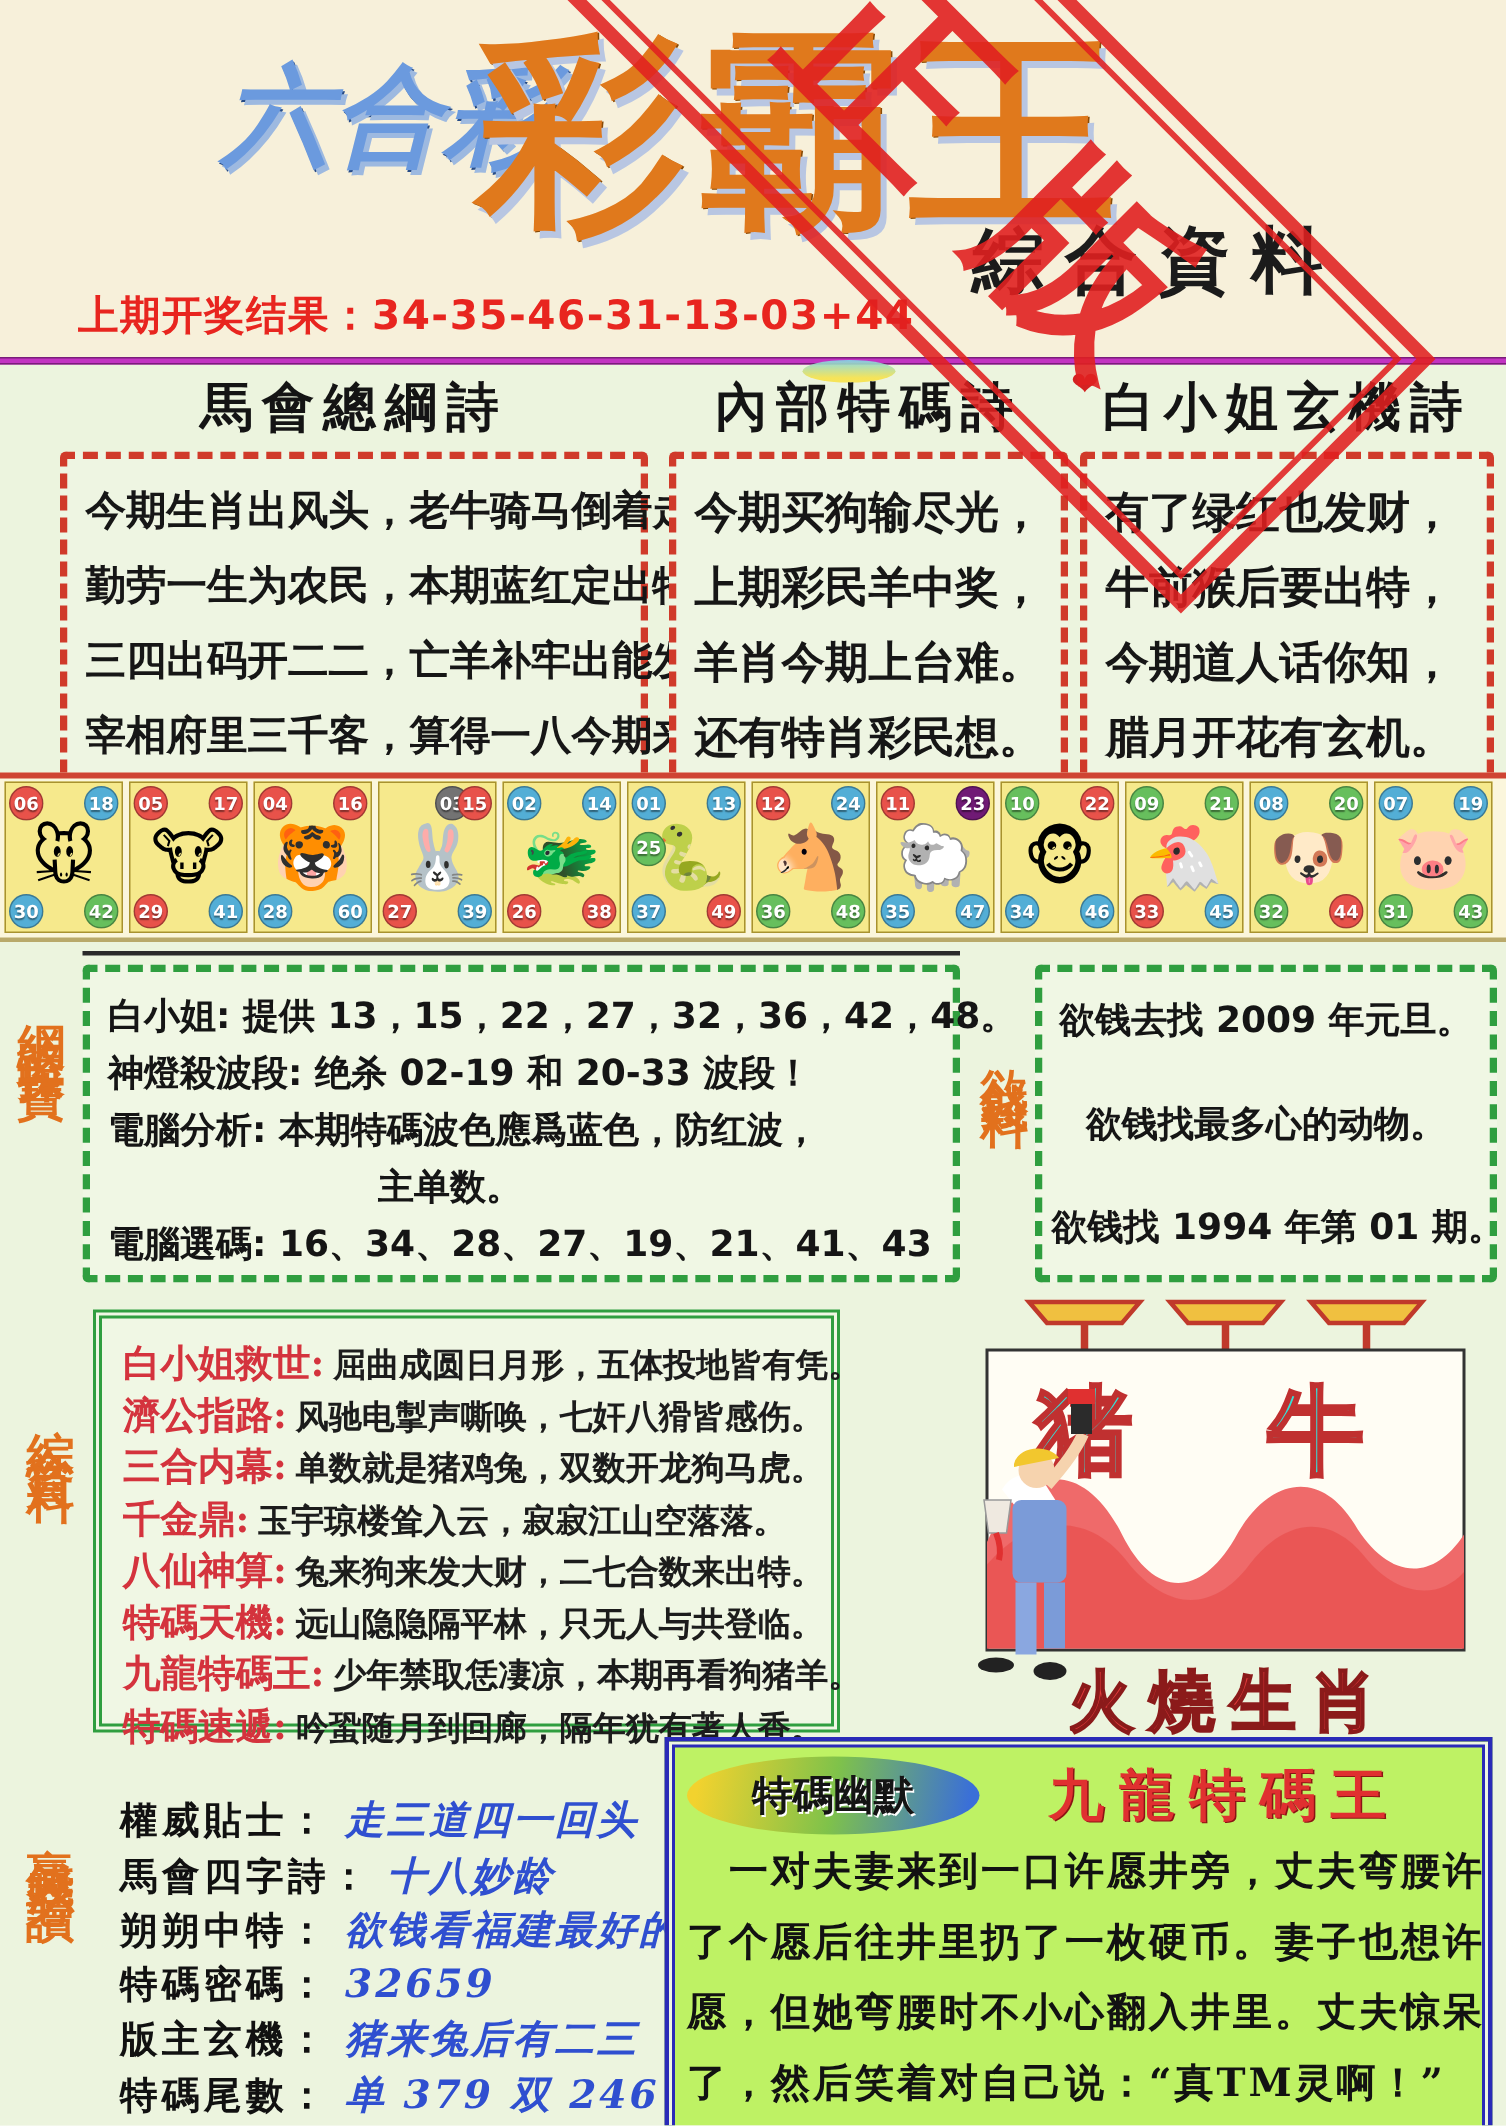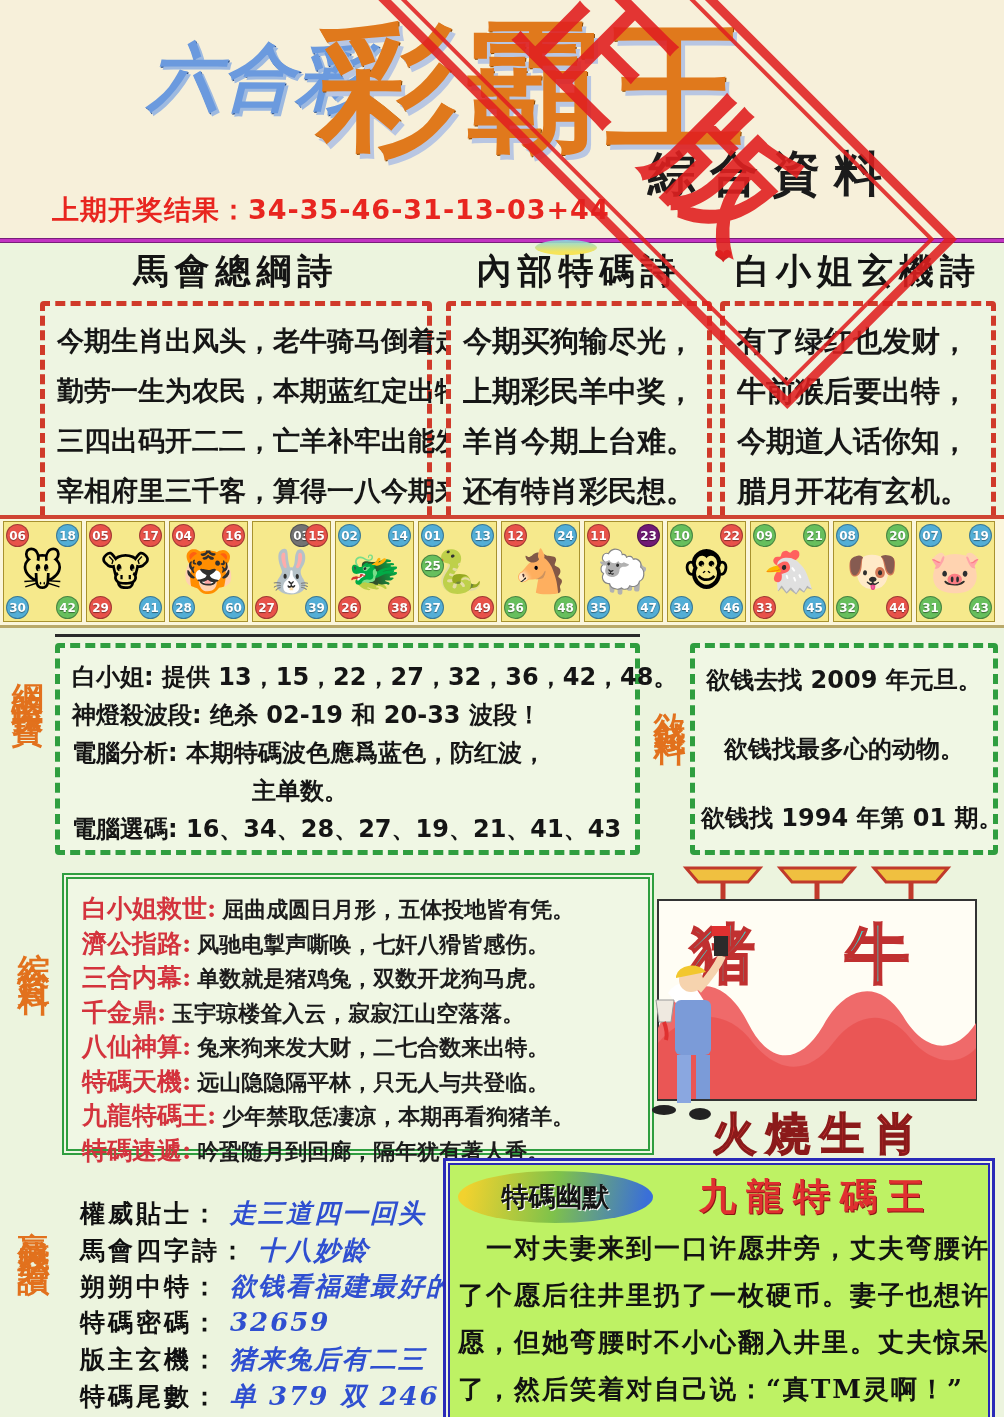--- a/index.html
+++ b/index.html
@@ -56,21 +56,21 @@
   .gbox { position:absolute; border:5px dashed #2f9e3f; border-radius:4px; background:#f0f7e4; }
   .net-box { left:55px; top:643px; width:585px; height:212px; padding:10px 12px; }
   .net-line { font-size:24px; font-weight:bold; color:#151515; line-height:38px; white-space:nowrap; }
   .net-indent { padding-left:180px; }
   .money-box { left:690px; top:643px; width:308px; height:212px; padding:16px 6px;
           display:flex; flex-direction:column; justify-content:space-between; }
   .money-line { font-size:24px; font-weight:bold; color:#151515; text-align:center; white-space:nowrap; }
   .topline { position:absolute; left:55px; top:634px; width:585px; height:3px; background:#2a2a2a; }
 
   
-  .comp-box { position:absolute; left:62px; top:873px; width:592px; height:282px; border:6px double #2f9e3f;
+  .comp-box { position:absolute; left:62px; top:873px; width:498px; height:282px; border:6px double #2f9e3f;
           background:#f0f7e4; padding:14px 10px 8px 14px; }
   .comp-row { line-height:31.5px; white-space:nowrap; }
   .comp-label { font-family:"DejaVu Serif", serif; font-weight:900; font-size:25px; color:#d4333d; margin-right:6px; }
   .comp-text { font-size:22px; font-weight:bold; color:#1c1c1c; }
 
   
   .billboard { position:absolute; left:628px; top:858px; width:376px; height:300px; }
 
   
   .win-rows { position:absolute; left:80px; top:1196px; width:380px; }

